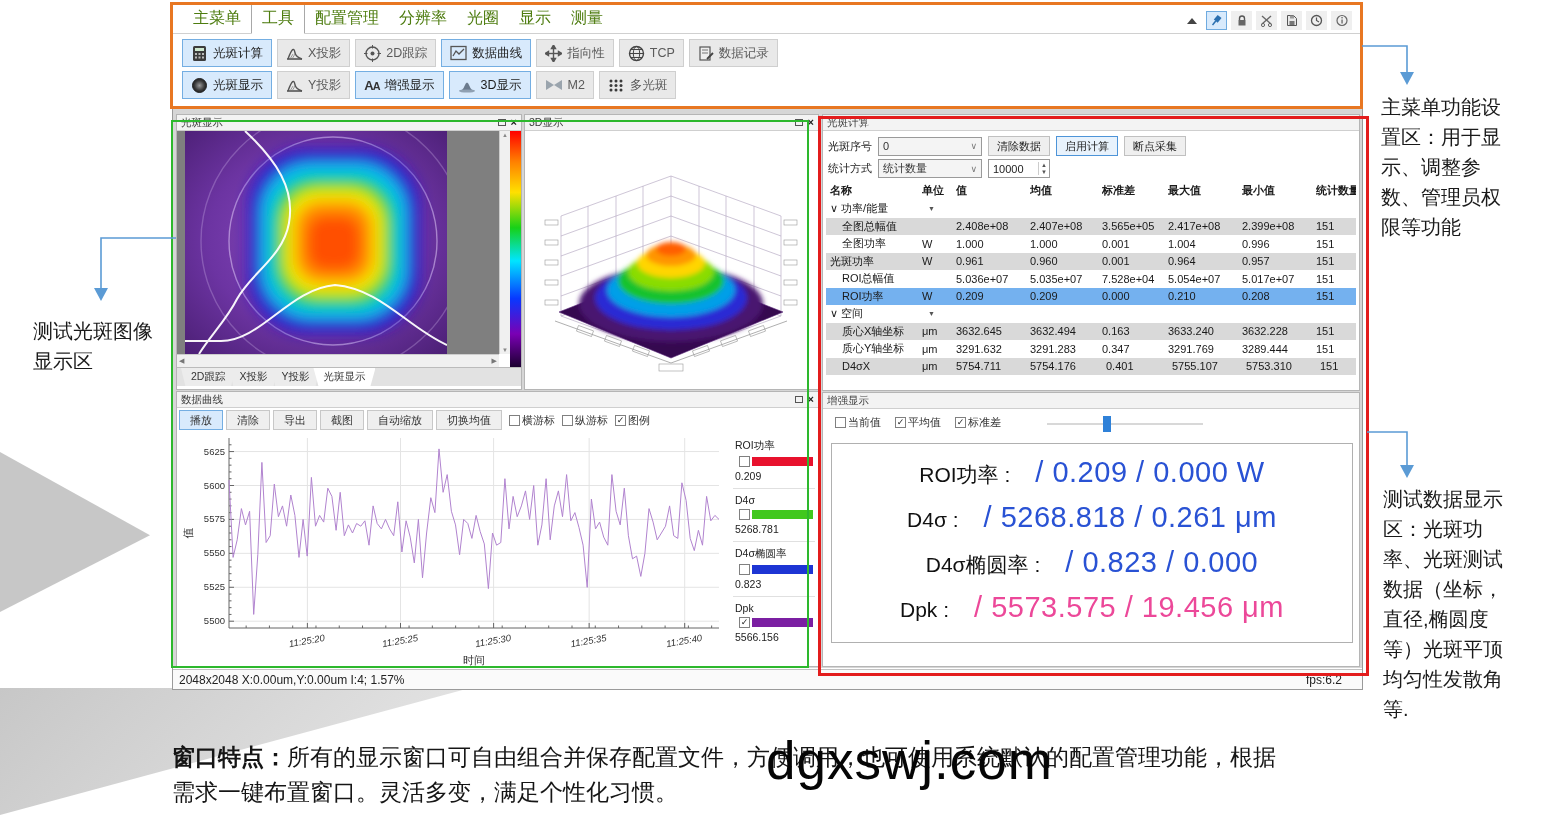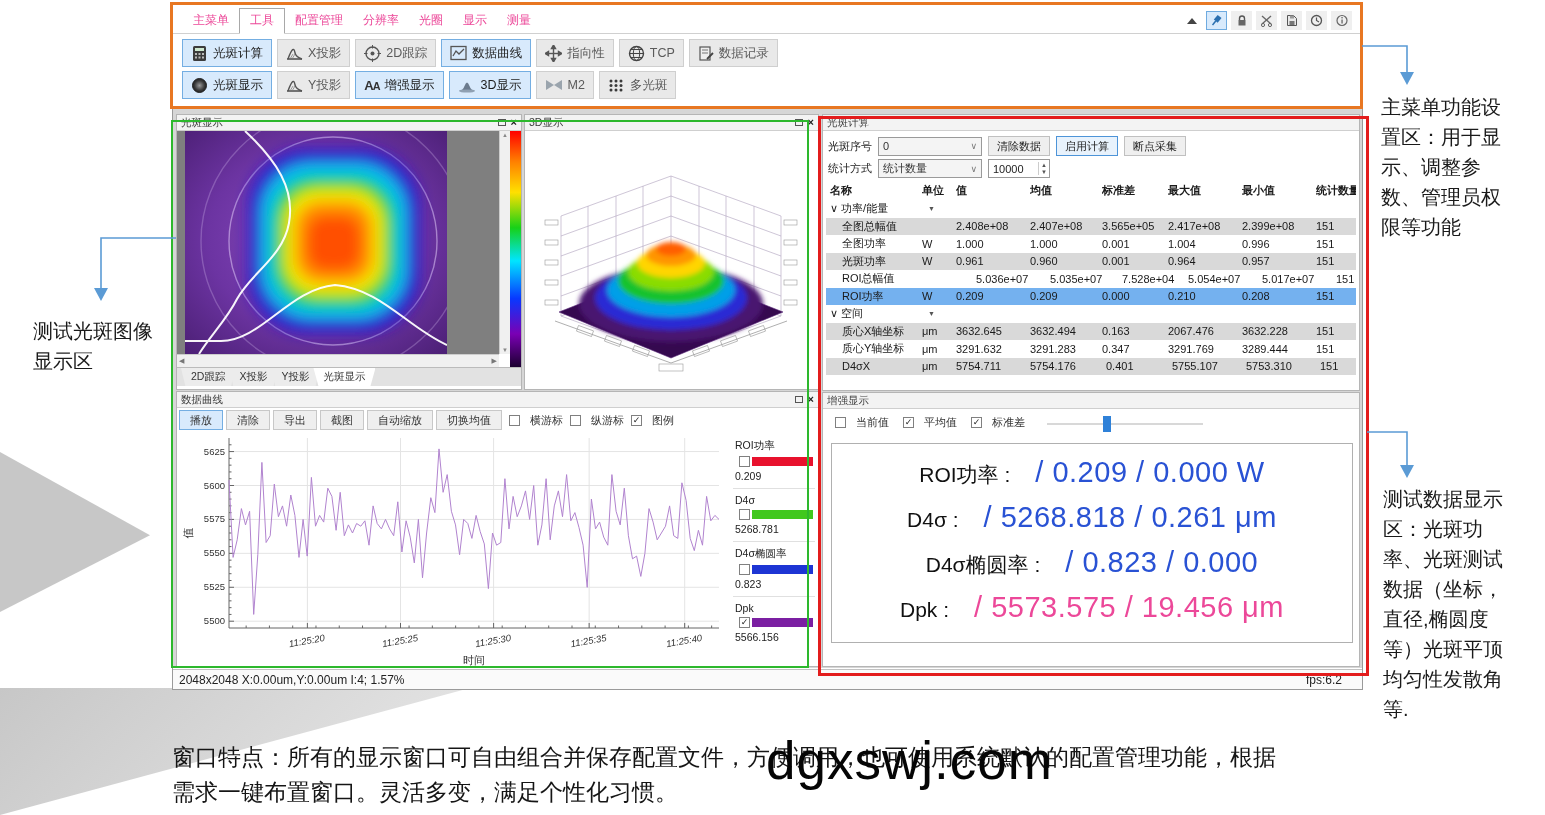--- a/index.html
+++ b/index.html
@@ -6,21 +6,21 @@
 body{font-family:"Liberation Sans","DejaVu Sans",sans-serif;background:#fff}
 #page{position:relative;width:1545px;height:815px;background:#fff;overflow:hidden}
 .abs{position:absolute}
 
 .deco1{left:0;top:452px;width:150px;height:160px;background:#bdbdbd;clip-path:polygon(0 0,100% 52%,0 100%);opacity:.85}
 .deco2{left:0;top:688px;width:470px;height:127px;background:linear-gradient(135deg,#c7c7c7,#e9e9e9);clip-path:polygon(0 0,100% 0,0 100%)}
 
 #app{left:172px;top:3px;width:1191px;height:687px;background:#fff;border:1px solid #9a9a9a}
 
 #menubar{position:absolute;left:0;top:6px;right:0;height:24px;display:flex;align-items:flex-end;padding:0 10px;border-bottom:1px solid #d0d0d0}
-.m-tab{padding:3px 10px 4px;font-size:12px;color:#ec4899;cursor:default}
+.m-tab{padding:3px 10px 4px;font-size:16px;color:#4d7c0f;cursor:default}
 .m-tab.active{border:1px solid #a8a8a8;border-bottom:1px solid #fff;background:#fff;margin-bottom:-1px}
 #win-icons{margin-left:auto;display:flex;gap:4px;align-items:center;padding-bottom:3px}
 .wbtn{width:21px;height:19px;display:flex;align-items:center;justify-content:center;border:1px solid transparent;background:#efefef}
 .wbtn.on{background:#d8eafc;border-color:#6fabe0}
 .wbtn svg{display:block}
 
 .tb-row{position:absolute;left:9px;display:flex;gap:5px}
 #tb1{top:35px}#tb2{top:67px}
 .tb-btn{display:flex;align-items:center;gap:5px;height:28px;padding:0 8px;background:#e9e9e9;border:1px solid #cfcfcf;font-size:12.5px;color:#5a5a5a;white-space:nowrap}
 .tb-btn.active{background:#d8eafc;border-color:#74aee2;color:#1c1c1c}
@@ -43,21 +43,21 @@
 #beam-tabs{position:absolute;left:0;top:252px;width:346px;height:19px;background:#e2e2e2;display:flex;align-items:stretch;padding-left:4px;border-top:1px solid #bbb}
 .btab{padding:2px 10px;font-size:10.5px;color:#333;background:#ececec;clip-path:polygon(0 0,100% 0,92% 100%,8% 100%);margin-right:-6px;display:flex;align-items:center}
 .btab.active{background:#fff;z-index:2}
 
 #threed-panel{left:351px;top:6px;width:295px;height:276px}
 
 #curve-panel{left:3px;top:283px;width:643px;height:276px}
 #curve-btns{position:absolute;left:2px;top:18px;display:flex;gap:3px;align-items:center}
 .cbtn{height:20px;padding:0 10px;font-size:11px;background:#efefef;border:1px solid #c8c8c8;display:flex;align-items:center;color:#333}
 .cbtn.active{background:#d8eafc;border-color:#74aee2}
-.cb{display:inline-flex;align-items:center;gap:10px;font-size:11px;color:#333;margin-left:4px}
+.cb{display:inline-flex;align-items:center;gap:2px;font-size:11px;color:#333;margin-left:4px}
 .cb .box{width:11px;height:11px;border:1px solid #808080;background:#fff;display:inline-flex;align-items:center;justify-content:center;font-size:9px;line-height:1;color:#222}
 .cb.checked .box::after{content:"✓"}
 #curve-legend{position:absolute;left:556px;top:42px;width:82px}
 .lg{padding:5px 2px 6px;border-top:1px solid #e0e0e0}
 .lg:first-child{border-top:none}
 .lg .nm{font-size:10.5px;color:#222;margin-bottom:3px}
 .lg .bar-row{display:flex;align-items:center;gap:2px;margin-bottom:3px}
 .lg .bar{height:9px;flex:1}
 .lg .val{font-size:10.5px;color:#222}
 
@@ -93,21 +93,21 @@
 #rect-menu{left:170px;top:2px;width:1193px;height:107px;border:3px solid #e87722}
 #rect-display{left:171px;top:120px;width:638px;height:548px;border:2px solid #2db82d}
 #rect-data{left:818px;top:116px;width:551px;height:560px;border:3px solid #e31c1c}
 #arrows{left:0;top:0;width:1545px;height:815px;pointer-events:none}
 .ann-text{position:absolute;font-size:20px;line-height:1.5;color:#1a1a1a}
 #ann-left{left:33px;top:316px;width:132px}
 #ann-tr{left:1381px;top:92px;width:128px}
 #ann-br{left:1383px;top:484px;width:131px}
 
 #caption{position:absolute;left:172px;top:740px;width:1230px;font-size:23px;line-height:1.5;color:#151515}
-#caption b{font-weight:normal}
+#caption b{font-weight:bold}
 #watermark{position:absolute;left:766px;top:730px;font-size:53px;color:#050505;font-weight:500;letter-spacing:1px}
 text{font-family:"Liberation Sans","DejaVu Sans",sans-serif}
 </style>
 </head>
 <body>
 
 <div id="page">
   <div class="abs deco1"></div>
   <div class="abs deco2"></div>
 
@@ -654,33 +654,33 @@
               <span class="tcell" style="width: 96px; padding-left: 16px;">全图功率</span>
               <span class="tcell" style="width: 34px;">W</span>
               <span class="tcell" style="width: 74px;">1.000</span>
               <span class="tcell" style="width: 72px;">1.000</span>
               <span class="tcell" style="width: 66px;">0.001</span>
               <span class="tcell" style="width: 74px;">1.004</span>
               <span class="tcell" style="width: 74px;">0.996</span>
               <span class="tcell" style="width: 44px;">151</span>
             </div>
             <div class="trow g0">
-              <span class="tcell" style="width: 96px; padding-left: 16px;">光斑功率</span>
+              <span class="tcell" style="width: 96px; padding-left: 4px;">光斑功率</span>
               <span class="tcell" style="width: 34px;">W</span>
               <span class="tcell" style="width: 74px;">0.961</span>
               <span class="tcell" style="width: 72px;">0.960</span>
               <span class="tcell" style="width: 66px;">0.001</span>
               <span class="tcell" style="width: 74px;">0.964</span>
               <span class="tcell" style="width: 74px;">0.957</span>
               <span class="tcell" style="width: 44px;">151</span>
             </div>
             <div class="trow ">
               <span class="tcell" style="width: 96px; padding-left: 16px;">ROI总幅值</span>
               <span class="tcell" style="width: 34px;"></span>
-              <span class="tcell" style="width: 74px; margin-left: 20px;">5.036e+07</span>
+              <span class="tcell" style="width: 74px;">5.036e+07</span>
               <span class="tcell" style="width: 72px;">5.035e+07</span>
               <span class="tcell" style="width: 66px;">7.528e+04</span>
               <span class="tcell" style="width: 74px;">5.054e+07</span>
               <span class="tcell" style="width: 74px;">5.017e+07</span>
               <span class="tcell" style="width: 44px;">151</span>
             </div>
             <div class="trow sel-row">
               <span class="tcell" style="width: 96px; padding-left: 16px;">ROI功率</span>
               <span class="tcell" style="width: 34px;">W</span>
               <span class="tcell" style="width: 74px;">0.209</span>
@@ -693,21 +693,21 @@
             <div class="trow ">
               <span class="tcell" style="width: 96px; padding-left: 4px;">∨ 空间</span>
               <span class="tcell" style="width: 34px; padding-left: 6px; font-size: 7px; color: rgb(85, 85, 85);">▼</span>
             </div>
             <div class="trow g0">
               <span class="tcell" style="width: 96px; padding-left: 16px;">质心X轴坐标</span>
               <span class="tcell" style="width: 34px;">μm</span>
               <span class="tcell" style="width: 74px;">3632.645</span>
               <span class="tcell" style="width: 72px;">3632.494</span>
               <span class="tcell" style="width: 66px;">0.163</span>
-              <span class="tcell" style="width: 74px;">2067.476</span>
+              <span class="tcell" style="width: 74px;">3633.240</span>
               <span class="tcell" style="width: 74px;">3632.228</span>
               <span class="tcell" style="width: 44px;">151</span>
             </div>
             <div class="trow ">
               <span class="tcell" style="width: 96px; padding-left: 16px;">质心Y轴坐标</span>
               <span class="tcell" style="width: 34px;">μm</span>
               <span class="tcell" style="width: 74px;">3291.632</span>
               <span class="tcell" style="width: 72px;">3291.283</span>
               <span class="tcell" style="width: 66px;">0.347</span>
               <span class="tcell" style="width: 74px;">3291.769</span>

